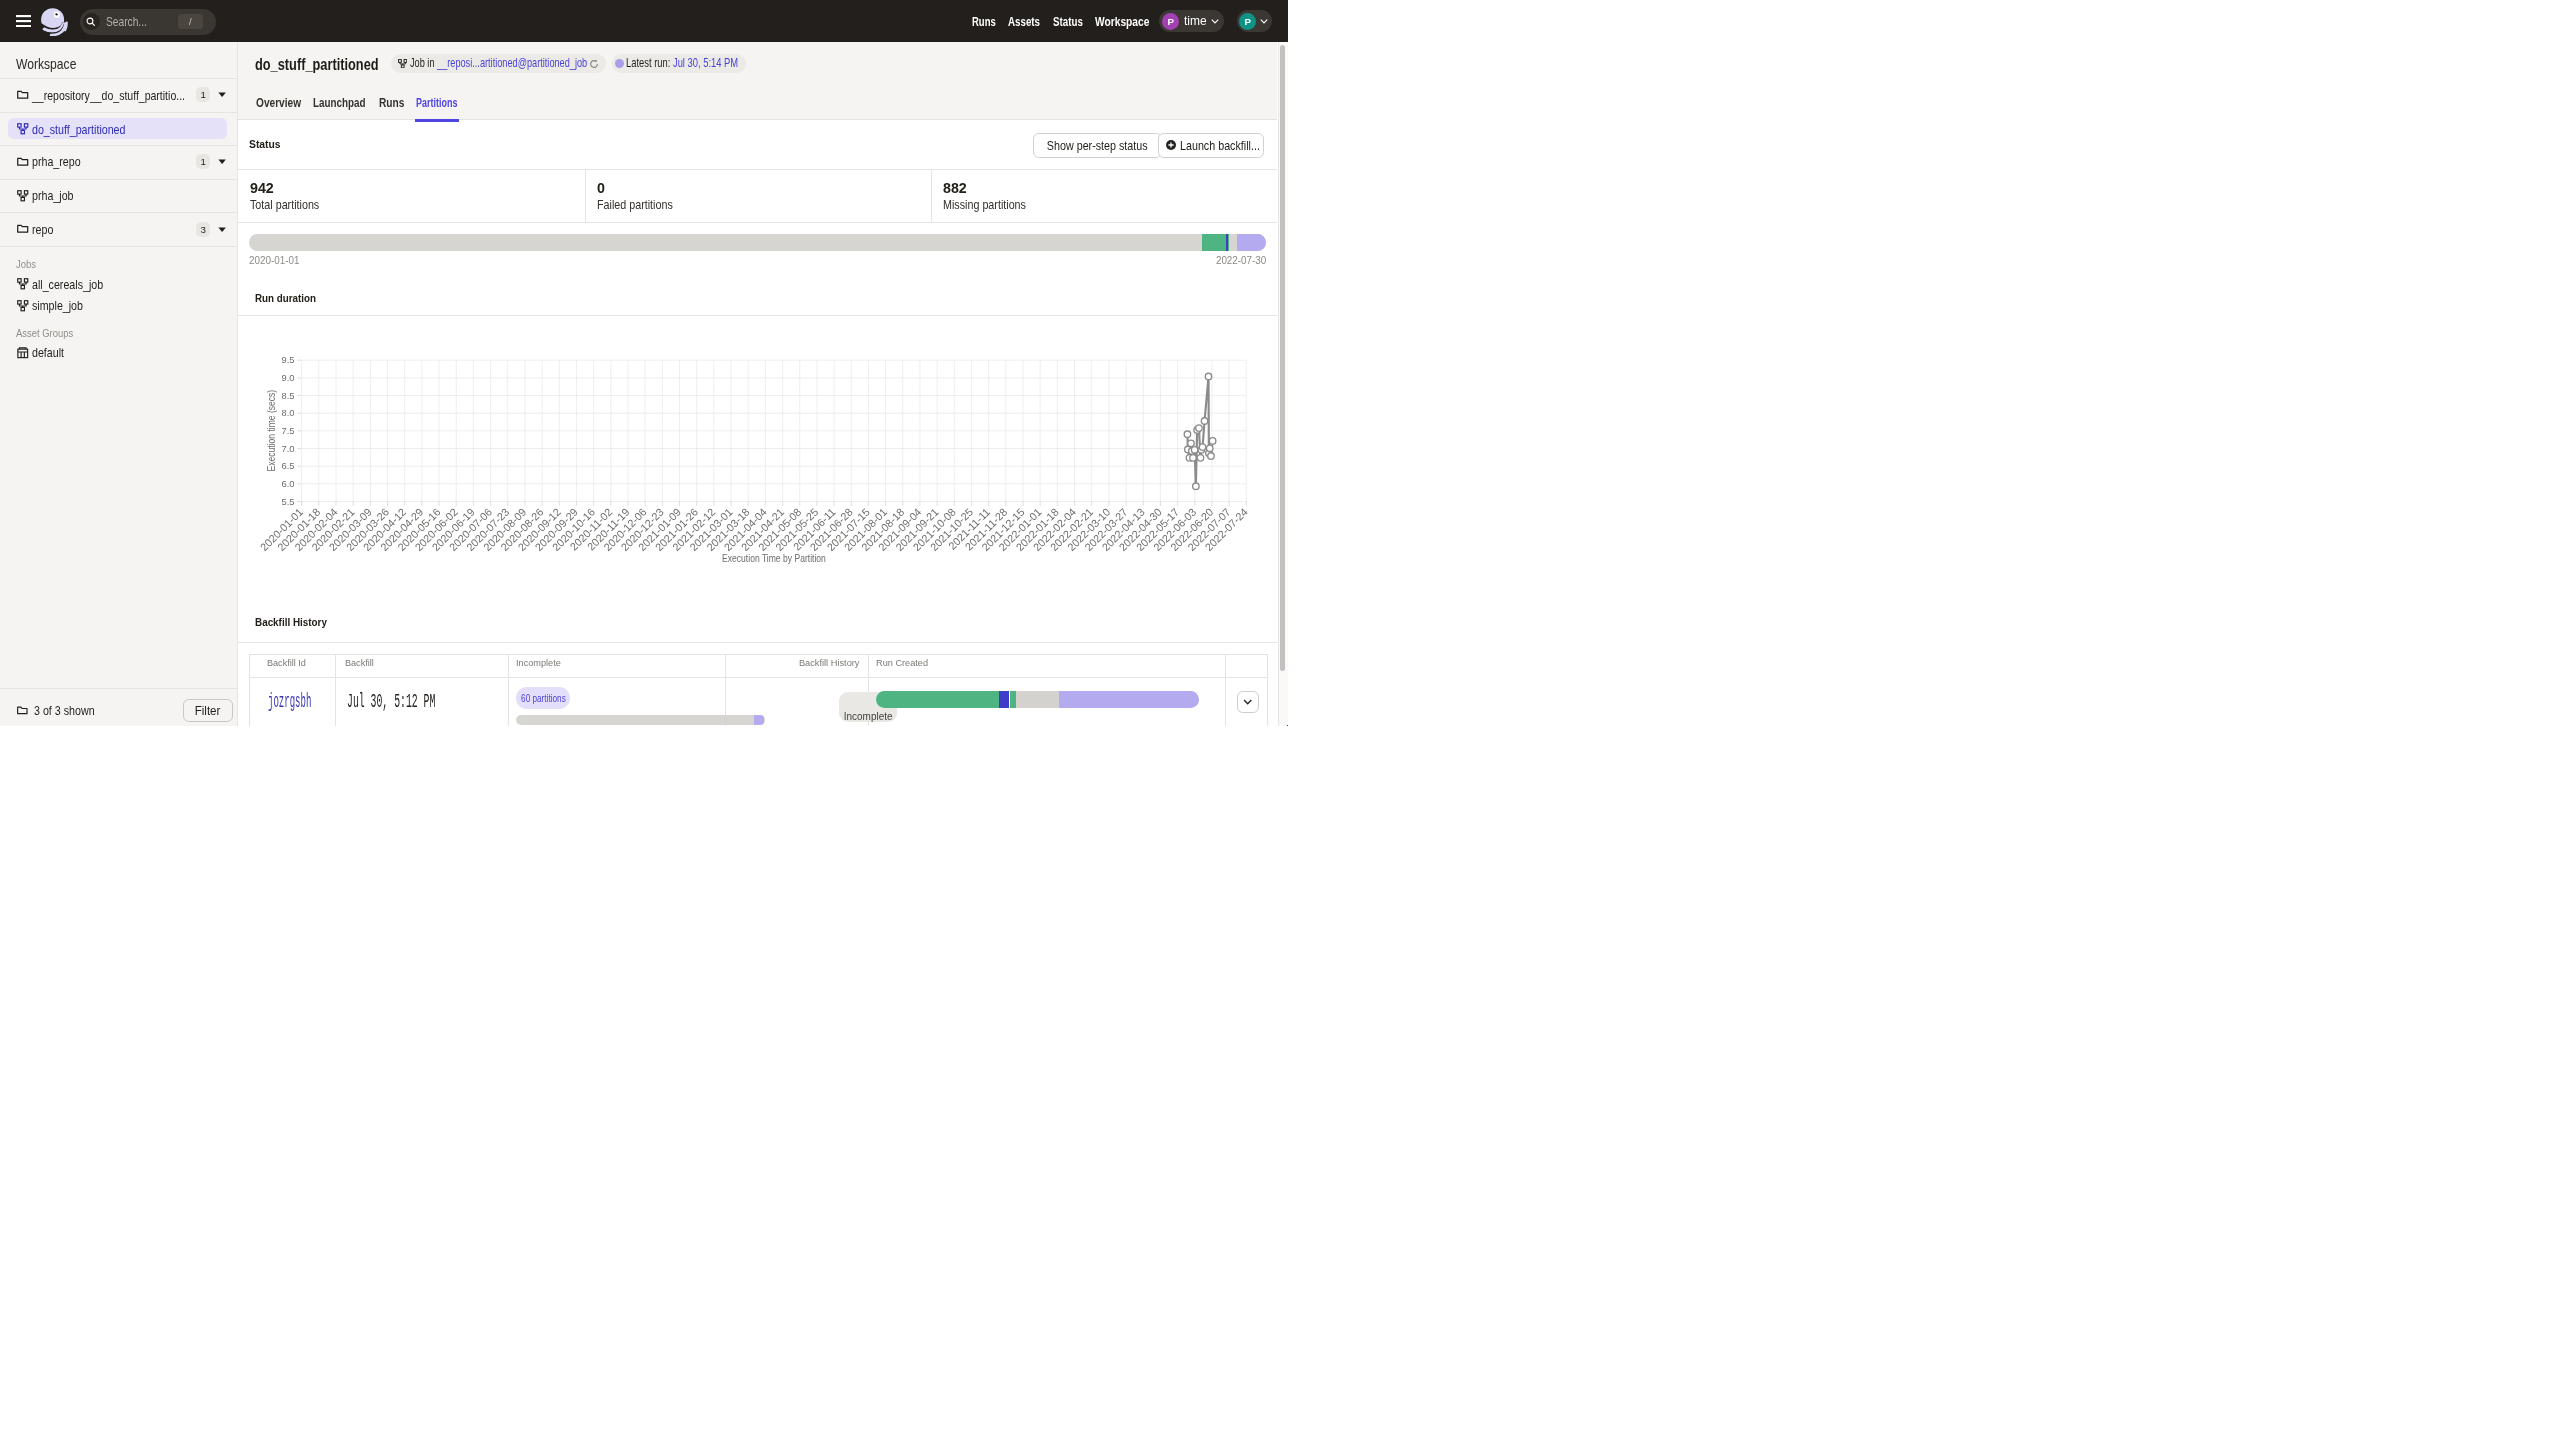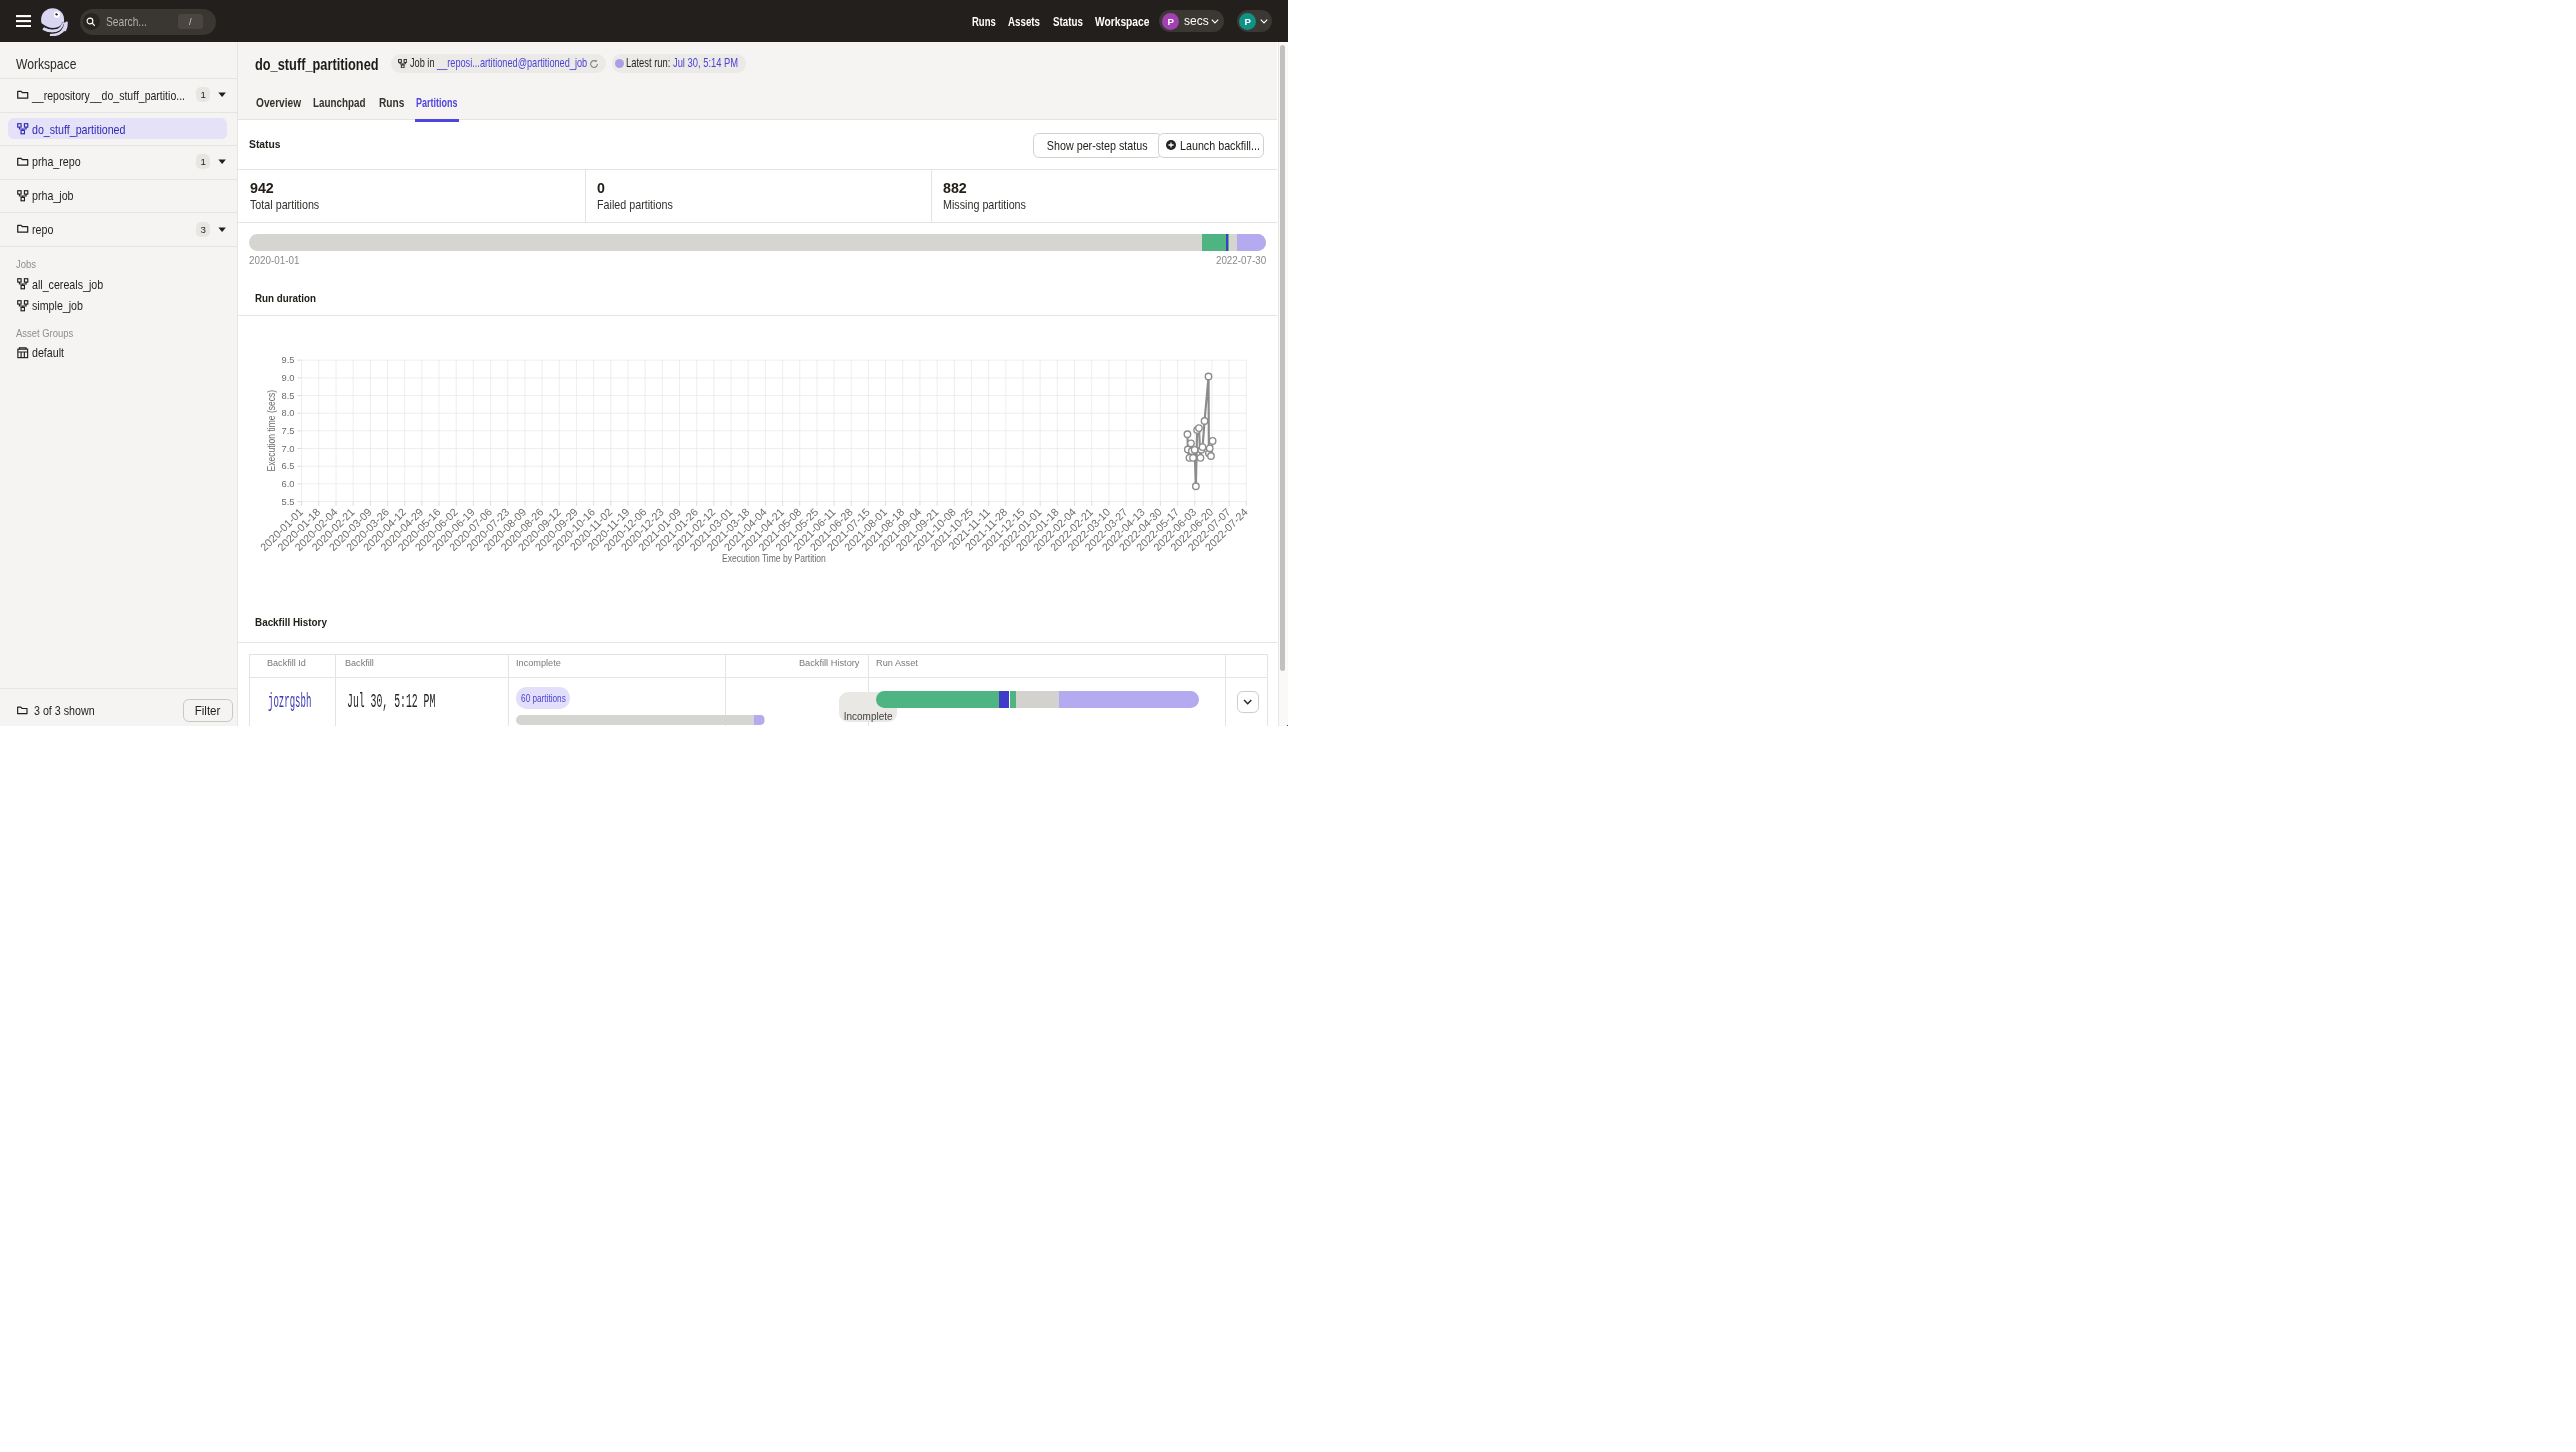--- a/index.html
+++ b/index.html
@@ -35,21 +35,21 @@
     <span style="font-size:9.4px;font-weight:400;color:#ccc9c5;white-space:pre;transform:scaleX(1.0);transform-origin:center">/</span>
   </div>
 <div class="abs" style="left:972px;top:14.6px;font-family:'Liberation Sans',sans-serif;font-size:12.2px;font-weight:700;color:#fff;white-space:pre;line-height:1.15;transform:scaleX(0.78);transform-origin:left top;">Runs</div>
 <div class="abs" style="left:1008px;top:14.6px;font-family:'Liberation Sans',sans-serif;font-size:12.2px;font-weight:700;color:#fff;white-space:pre;line-height:1.15;transform:scaleX(0.8);transform-origin:left top;">Assets</div>
 <div class="abs" style="left:1053px;top:14.6px;font-family:'Liberation Sans',sans-serif;font-size:12.2px;font-weight:700;color:#fff;white-space:pre;line-height:1.15;transform:scaleX(0.8);transform-origin:left top;">Status</div>
 <div class="abs" style="left:1095px;top:14.6px;font-family:'Liberation Sans',sans-serif;font-size:12.2px;font-weight:700;color:#fff;white-space:pre;line-height:1.15;transform:scaleX(0.84);transform-origin:left top;">Workspace</div>
 <div class="abs" style="left:1159px;top:10px;width:65px;height:22px;border-radius:11.5px;background:#3b3733"></div>
 <div class="abs" style="left:1162px;top:12.6px;width:17.3px;height:17.3px;border-radius:8.6px;background:#a441b2;display:flex;align-items:center;justify-content:center;">
     <span style="font-size:9.7px;font-weight:700;color:#fff;white-space:pre;transform:scaleX(1.0);transform-origin:center">P</span>
   </div>
-<div class="abs" style="left:1184px;top:14.5px;font-family:'Liberation Sans',sans-serif;font-size:12px;font-weight:400;color:#fff;white-space:pre;line-height:1.15;transform:scaleX(1.0);transform-origin:left top;">secs</div>
+<div class="abs" style="left:1184px;top:14.5px;font-family:'Liberation Sans',sans-serif;font-size:12px;font-weight:400;color:#fff;white-space:pre;line-height:1.15;transform:scaleX(1.0);transform-origin:left top;">time</div>
 <svg class="abs" style="left:1211px;top:18.7px" width="8" height="5" viewBox="0 0 11 7">
     <path d="M1 1 l4.5 4.5 L10 1" fill="none" stroke="#fff" stroke-width="1.6"></path>
   </svg>
 <div class="abs" style="left:1237px;top:10px;width:35px;height:22px;border-radius:11.5px;background:#3b3733"></div>
 <div class="abs" style="left:1239px;top:12.6px;width:17.3px;height:17.3px;border-radius:8.6px;background:#0e9386;display:flex;align-items:center;justify-content:center;">
     <span style="font-size:9.7px;font-weight:700;color:#fff;white-space:pre;transform:scaleX(1.0);transform-origin:center">P</span>
   </div>
 <svg class="abs" style="left:1260px;top:18.7px" width="8" height="5" viewBox="0 0 11 7">
     <path d="M1 1 l4.5 4.5 L10 1" fill="none" stroke="#fff" stroke-width="1.6"></path>
   </svg>
@@ -411,21 +411,21 @@
 <div class="abs" style="left:249px;top:654px;width:1019px;height:72px;border:0.7px solid #e5e3e0;border-bottom:none"></div>
 <div class="bline" style="left:249px;top:677px;width:1019px"></div>
 <div class="vline" style="left:335px;top:654px;height:72px"></div>
 <div class="vline" style="left:508px;top:654px;height:72px"></div>
 <div class="vline" style="left:725px;top:654px;height:72px"></div>
 <div class="vline" style="left:868px;top:654px;height:72px"></div>
 <div class="vline" style="left:1225px;top:654px;height:72px"></div>
 <div class="abs" style="left:267px;top:658px;font-family:'Liberation Sans',sans-serif;font-size:9.4px;font-weight:400;color:#7c7974;white-space:pre;line-height:1.15;transform:scaleX(0.97);transform-origin:left top;">Backfill Id</div>
 <div class="abs" style="left:345px;top:658px;font-family:'Liberation Sans',sans-serif;font-size:9.4px;font-weight:400;color:#7c7974;white-space:pre;line-height:1.15;transform:scaleX(0.97);transform-origin:left top;">Backfill</div>
 <div class="abs" style="left:516px;top:658px;font-family:'Liberation Sans',sans-serif;font-size:9.4px;font-weight:400;color:#7c7974;white-space:pre;line-height:1.15;transform:scaleX(0.976);transform-origin:left top;">Incomplete</div>
-<div class="abs" style="left:876px;top:658px;font-family:'Liberation Sans',sans-serif;font-size:9.4px;font-weight:400;color:#7c7974;white-space:pre;line-height:1.15;transform:scaleX(0.98);transform-origin:left top;">Run Asset</div>
+<div class="abs" style="left:876px;top:658px;font-family:'Liberation Sans',sans-serif;font-size:9.4px;font-weight:400;color:#7c7974;white-space:pre;line-height:1.15;transform:scaleX(0.98);transform-origin:left top;">Run Created</div>
 <div class="abs" style="right:429px;top:658px;font-family:'Liberation Sans',sans-serif;font-size:9.4px;font-weight:400;color:#7c7974;white-space:pre;line-height:1.15;transform:scaleX(0.985);transform-origin:right top;">Backfill History</div>
 <div class="abs" style="left:268px;top:690px;font-family:'Liberation Mono',monospace;font-size:20px;font-weight:400;color:#3734b3;white-space:pre;line-height:1.15;transform:scaleX(0.452);transform-origin:left top;">jozrgsbh</div>
 <div class="abs" style="left:347px;top:690px;font-family:'Liberation Mono',monospace;font-size:20px;font-weight:400;color:#262320;white-space:pre;line-height:1.15;transform:scaleX(0.491);transform-origin:left top;">Jul 30, 5:12 PM</div>
 <div class="abs" style="left:516px;top:687px;width:54px;height:21.6px;border-radius:10.8px;background:#e3dffa;display:flex;align-items:center;justify-content:center;">
     <span style="font-size:10.8px;font-weight:400;color:#4a43d8;white-space:pre;transform:scaleX(0.759);transform-origin:center">60 partitions</span>
   </div>
 <div class="abs" style="left:516px;top:715px;width:249px;height:9.7px;border-radius:5px;background:#d7d5d2;overflow:hidden">
 <div class="abs" style="left:238px;top:0;width:10.4px;height:9.7px;background:#b3aaef"></div>
   </div>
 <div class="abs" style="left:516px;top:724px;font-family:'Liberation Mono',monospace;font-size:14.4px;font-weight:400;color:#8b8985;white-space:pre;line-height:1.15;transform:scaleX(0.598);transform-origin:left top;">2020-01-01</div>

